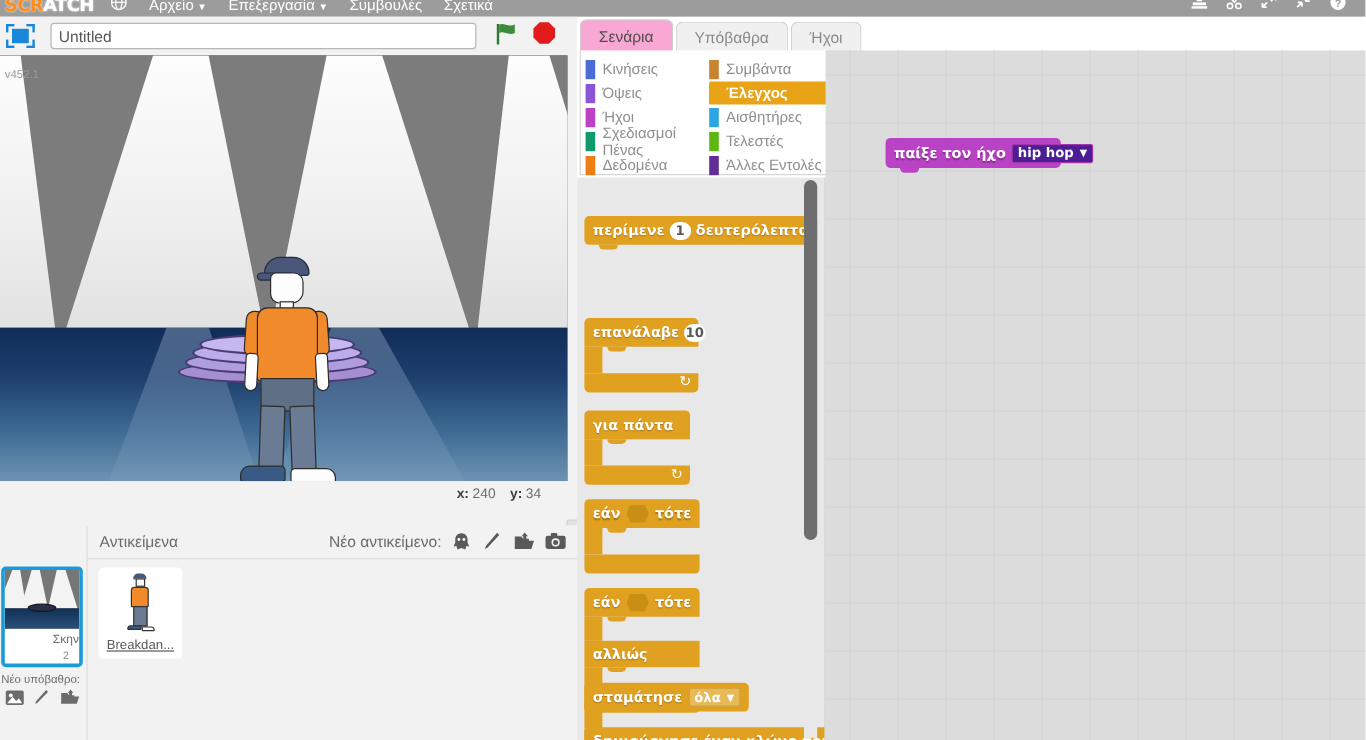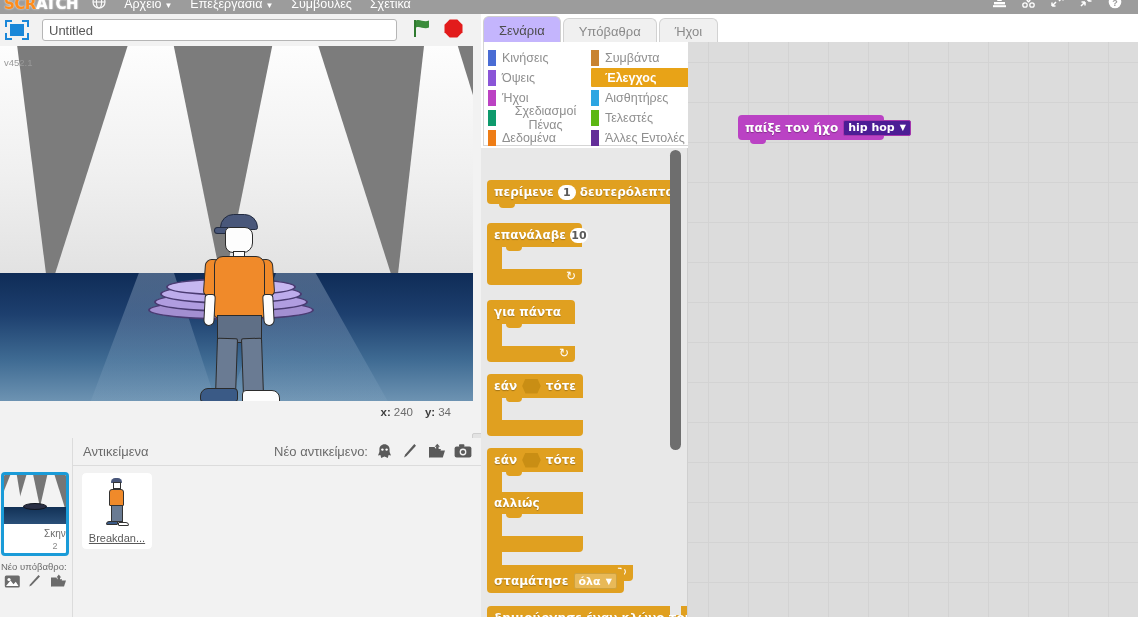--- a/index.html
+++ b/index.html
@@ -197,30 +197,30 @@
   
   .editor { position: absolute; left: 481px; top: 14px; width: 657px; height: 603px; background: #ffffff; }
 
   .tabs { position: absolute; left: 0; top: 2px; height: 27px; display: flex; align-items: flex-end; padding-left: 2px; }
   .tab {
     height: 25px; padding: 0 15px; font-size: 13px; color: #8a8a8a;
     background: #f0f0f0; border: 1px solid #d2d2d2; border-bottom: none;
     border-radius: 6px 6px 0 0; display: flex; align-items: center; cursor: pointer;
     margin-right: 2px;
   }
-  .tab.active { background: #c4b5fd; color: #4d4d4d; height: 27px; border-color: #cfcfcf; }
+  .tab.active { background: #f9a8d4; color: #4d4d4d; height: 27px; border-color: #cfcfcf; }
 
   .palette-head {
     position: absolute; left: 2px; top: 28px; width: 208px; height: 104px;
     background: #fff; border: 1px solid #d5d5d5; border-top: none; padding: 6px 0 0 4px;
   }
   .cat-grid { display: grid; grid-template-columns: 103px 103px; row-gap: 1px; }
   .cat {
     display: flex; align-items: center; height: 19px; font-size: 12.5px;
-    color: #8f8f8f; cursor: pointer; padding-right: 2px; text-align: center;
+    color: #8f8f8f; cursor: pointer; padding-right: 2px;
   }
   .cat .sw { width: 8px; height: 16px; margin-right: 6px; flex: 0 0 8px; }
   .cat.selected { background: #e8a317; color: #ffffff; font-weight: bold; border-radius: 1px; }
   .cat.selected .sw { background: #e8a317 !important; }
 
   .palette {
     position: absolute; left: 0; top: 134px; width: 207px; height: 469px;
     background: #e8e8e8; overflow: hidden; border-right: 1px solid #cfcfcf;
   }
   .pal-scroll-track { position: absolute; right: 6px; top: 2px; width: 11px; height: 465px; background: #e8e8e8; }
@@ -250,21 +250,21 @@
     background: #c98e14;
     clip-path: polygon(18% 0, 82% 0, 100% 50%, 82% 100%, 18% 100%, 0 50%);
   }
   .drop-arg {
     display: inline-flex; align-items: center; height: 16px; padding: 0 4px; margin-left: 5px;
     background: #c8901a; color: #fff; border: 1px solid #b07f14; border-radius: 2px;
     font-size: 11px; text-shadow: none;
   }
   .drop-arg .dd { margin-left: 5px; font-size: 8px; }
   .drop-arg.light { background: #e8b958; border-color: #cfa23d; }
-  .c-wrap { position: absolute; }
+  .c-wrap { position: absolute; margin-top: 42px; }
   .c-top { position: absolute; left: 0; top: 0; height: 24px; background: #e0a020; border-radius: 4px 4px 0 0;
            display: flex; align-items: center; padding: 0 7px; color: #fff; font-weight: bold; font-size: 12px;
            text-shadow: 0 1px 1px rgba(0,0,0,.28); white-space: nowrap; font-family: "DejaVu Sans", sans-serif; }
   .c-arm { position: absolute; left: 0; width: 15px; background: #e0a020; }
   .c-bottom { position: absolute; left: 0; height: 16px; background: #e0a020; border-radius: 0 0 4px 4px; }
   .c-mouth-notch { position: absolute; left: 19px; width: 16px; height: 4px; background: #e0a020; border-radius: 0 0 4px 4px; }
   .loop-arrow { position: absolute; font-size: 12px; color: #fff; }
 
   
   .scripts {

